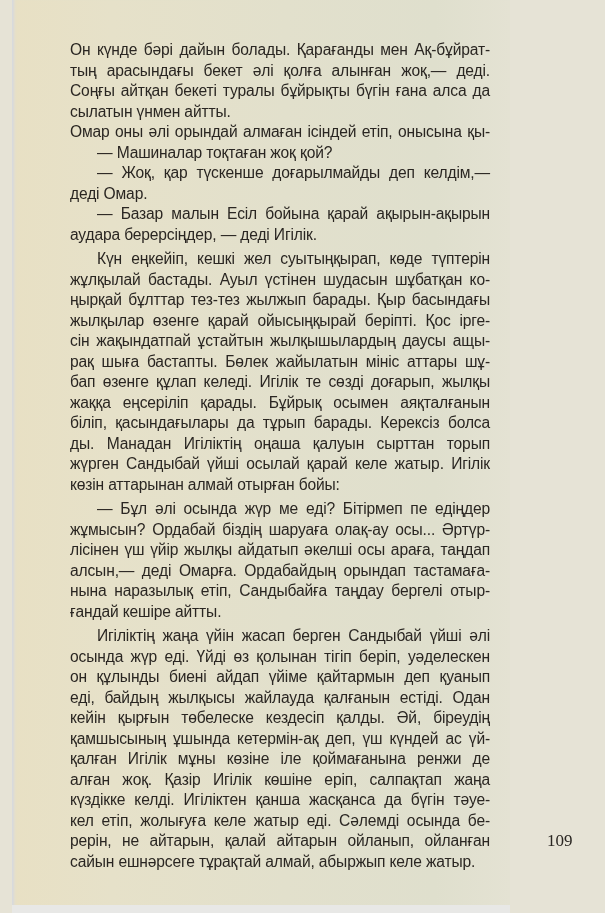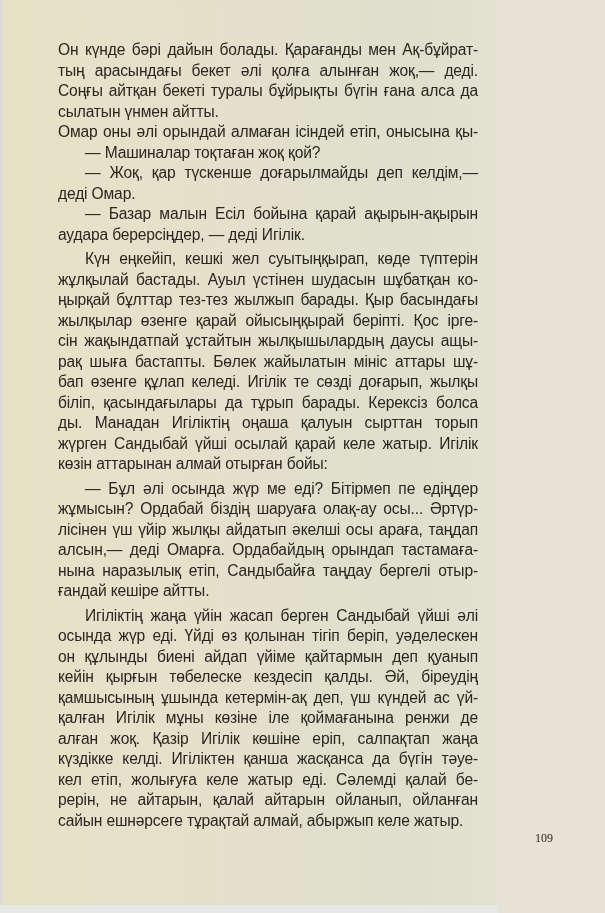--- a/index.html
+++ b/index.html
@@ -5,21 +5,21 @@
     html, body {
       margin: 0;
       padding: 0;
       width: 605px;
       height: 913px;
       overflow: hidden;
       background: #e6e3d6;
     }
     .page {
       position: absolute;
-      left: 0;
+      left: 12px;
       top: 0;
       width: 498px;
       height: 913px;
       background: linear-gradient(90deg, #e8e0c4 0%, #e6e1c9 20%, #e2e0cc 55%, #dfdfcd 85%, #e4e2d3 100%);
       box-shadow: inset 4px 0 3px -2px #d6d9e0;
     }
     .page::after {
       content: "";
       position: absolute;
       left: 0;
@@ -55,21 +55,21 @@
       padding-left: 27px;
     }
     .para-gap {
       height: 4px;
     }
     .page-number {
       position: absolute;
       left: 535px;
       top: 831px;
       font-family: "Liberation Serif", serif;
-      font-size: 12px;
+      font-size: 17px;
       color: #2a2622;
     }
   </style>
 </head>
 <body>
 
 <div class="page">
   <div class="text-block" id="text-block">
       <div class="paragraph">
         <span class="line">Он күнде бәрі дайын болады. Қарағанды мен Ақ-бұйрат-</span>
@@ -91,43 +91,45 @@
       </div>
       <div class="para-gap"></div>
       <div class="paragraph">
         <span class="line indent">Күн еңкейіп, кешкі жел суытыңқырап, көде түптерін</span>
         <span class="line">жұлқылай бастады. Ауыл үстінен шудасын шұбатқан ко-</span>
         <span class="line">ңырқай бұлттар тез-тез жылжып барады. Қыр басындағы</span>
         <span class="line">жылқылар өзенге қарай ойысыңқырай беріпті. Қос ірге-</span>
         <span class="line">сін жақындатпай ұстайтын жылқышылардың даусы ащы-</span>
         <span class="line">рақ шыға бастапты. Бөлек жайылатын мініс аттары шұ-</span>
         <span class="line">бап өзенге құлап келеді. Игілік те сөзді доғарып, жылқы</span>
+        <span class="line">жаққа еңсеріліп қарады. Бұйрық осымен аяқталғанын</span>
         <span class="line">біліп, қасындағылары да тұрып барады. Керексіз болса</span>
         <span class="line">ды. Манадан Игіліктің оңаша қалуын сырттан торып</span>
         <span class="line">жүрген Сандыбай үйші осылай қарай келе жатыр. Игілік</span>
         <span class="line last">көзін аттарынан алмай отырған бойы:</span>
       </div>
       <div class="para-gap"></div>
       <div class="paragraph">
         <span class="line indent">— Бұл әлі осында жүр ме еді? Бітірмеп пе едіңдер</span>
         <span class="line">жұмысын? Ордабай біздің шаруаға олақ-ау осы... Әртүр-</span>
         <span class="line">лісінен үш үйір жылқы айдатып әкелші осы араға, таңдап</span>
         <span class="line">алсын,— деді Омарға. Ордабайдың орындап тастамаға-</span>
         <span class="line">нына наразылық етіп, Сандыбайға таңдау бергелі отыр-</span>
         <span class="line last">ғандай кешіре айтты.</span>
       </div>
       <div class="para-gap"></div>
       <div class="paragraph">
         <span class="line indent">Игіліктің жаңа үйін жасап берген Сандыбай үйші әлі</span>
         <span class="line">осында жүр еді. Үйді өз қолынан тігіп беріп, уәделескен</span>
         <span class="line">он құлынды биені айдап үйіме қайтармын деп қуанып</span>
+        <span class="line">еді, байдың жылқысы жайлауда қалғанын естіді. Одан</span>
         <span class="line">кейін қырғын төбелеске кездесіп қалды. Әй, біреудің</span>
         <span class="line">қамшысының ұшында кетермін-ақ деп, үш күндей ас үй-</span>
         <span class="line">қалған Игілік мұны көзіне іле қоймағанына ренжи де</span>
         <span class="line">алған жоқ. Қазір Игілік көшіне еріп, салпақтап жаңа</span>
         <span class="line">күздікке келді. Игіліктен қанша жасқанса да бүгін тәуе-</span>
-        <span class="line">кел етіп, жолығуға келе жатыр еді. Сәлемді қалай бе-</span>
+        <span class="line">кел етіп, жолығуға келе жатыр еді. Сәлемді осында бе-</span>
         <span class="line">рерін, не айтарын, қалай айтарын ойланып, ойланған</span>
         <span class="line last">сайын ешнәрсеге тұрақтай алмай, абыржып келе жатыр.</span>
       </div>
     </div>
   <div class="page-number">109</div>
 </div>
 
 </body></html>

